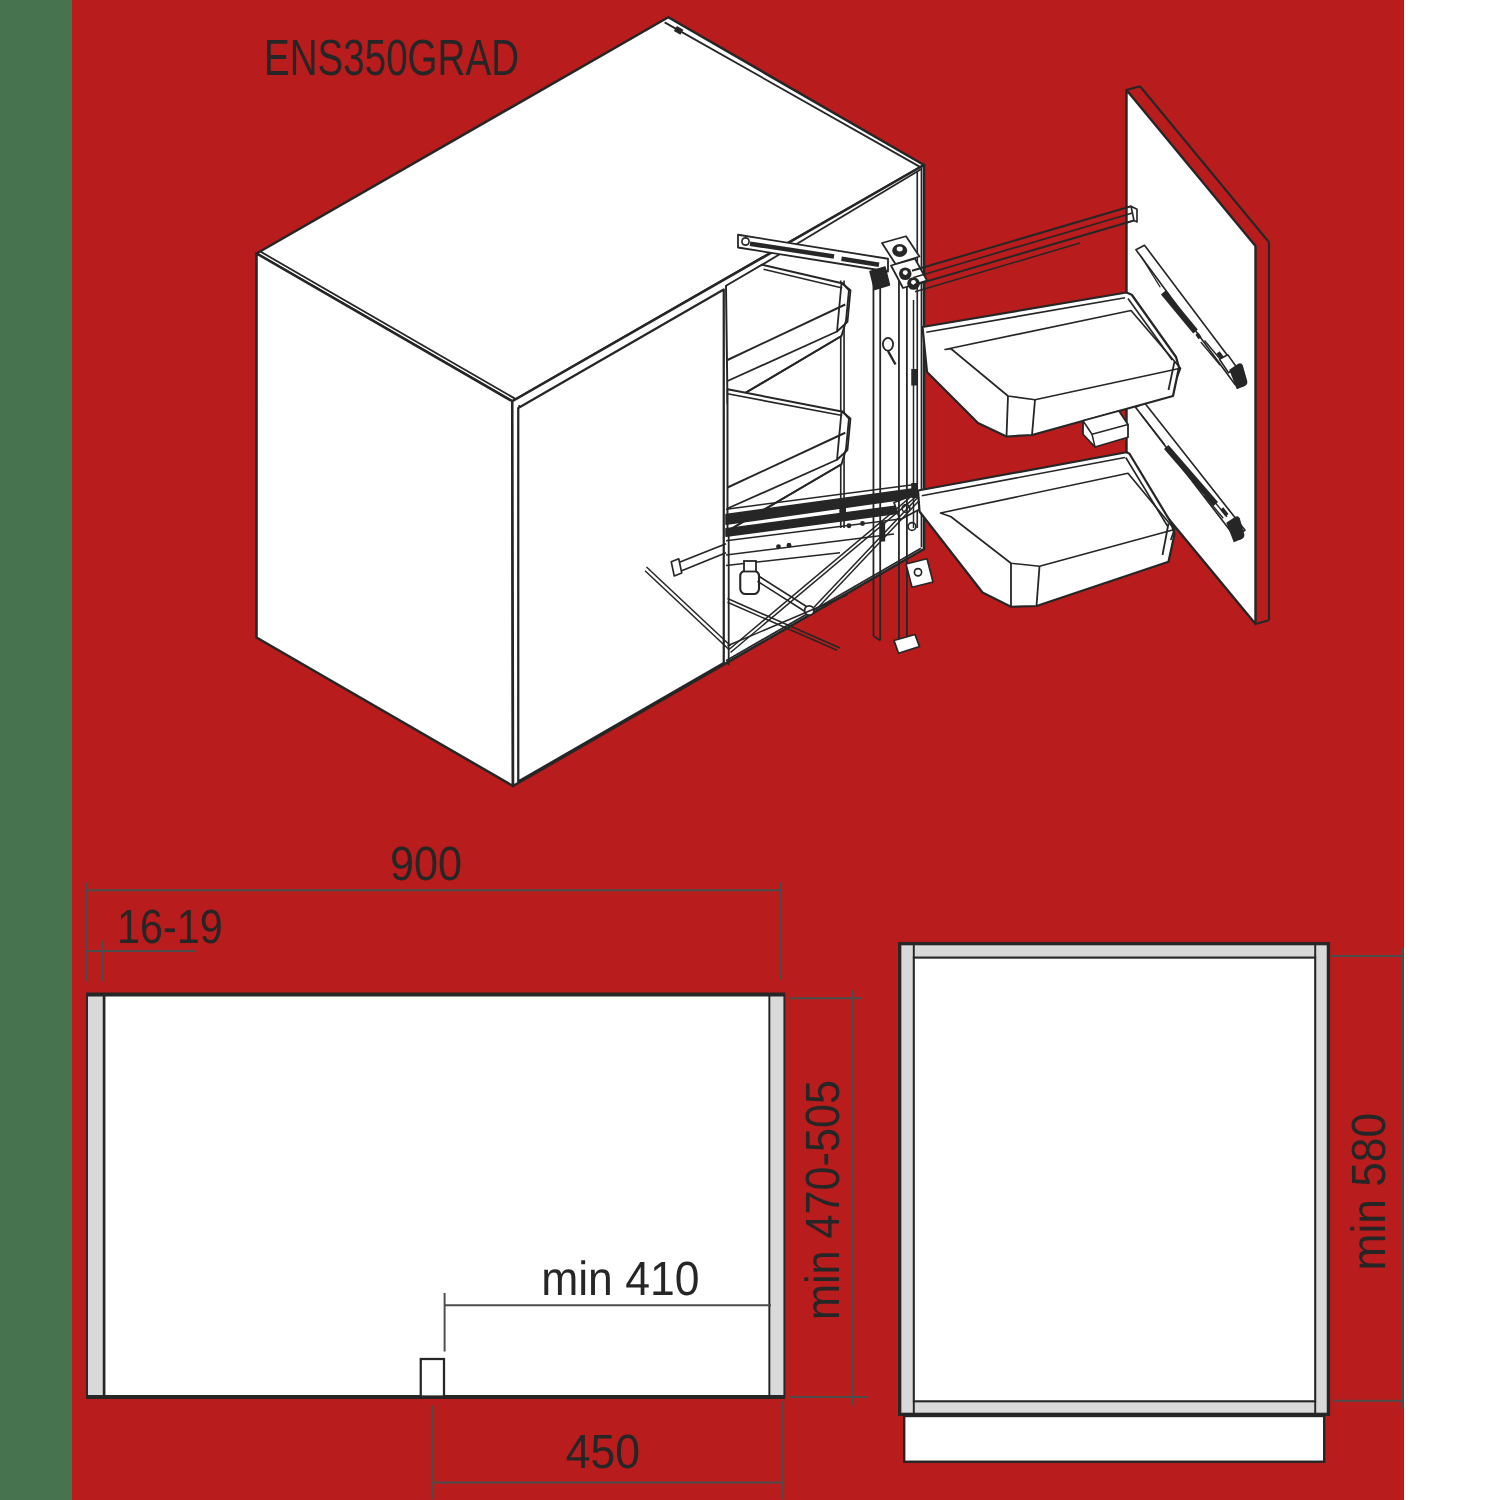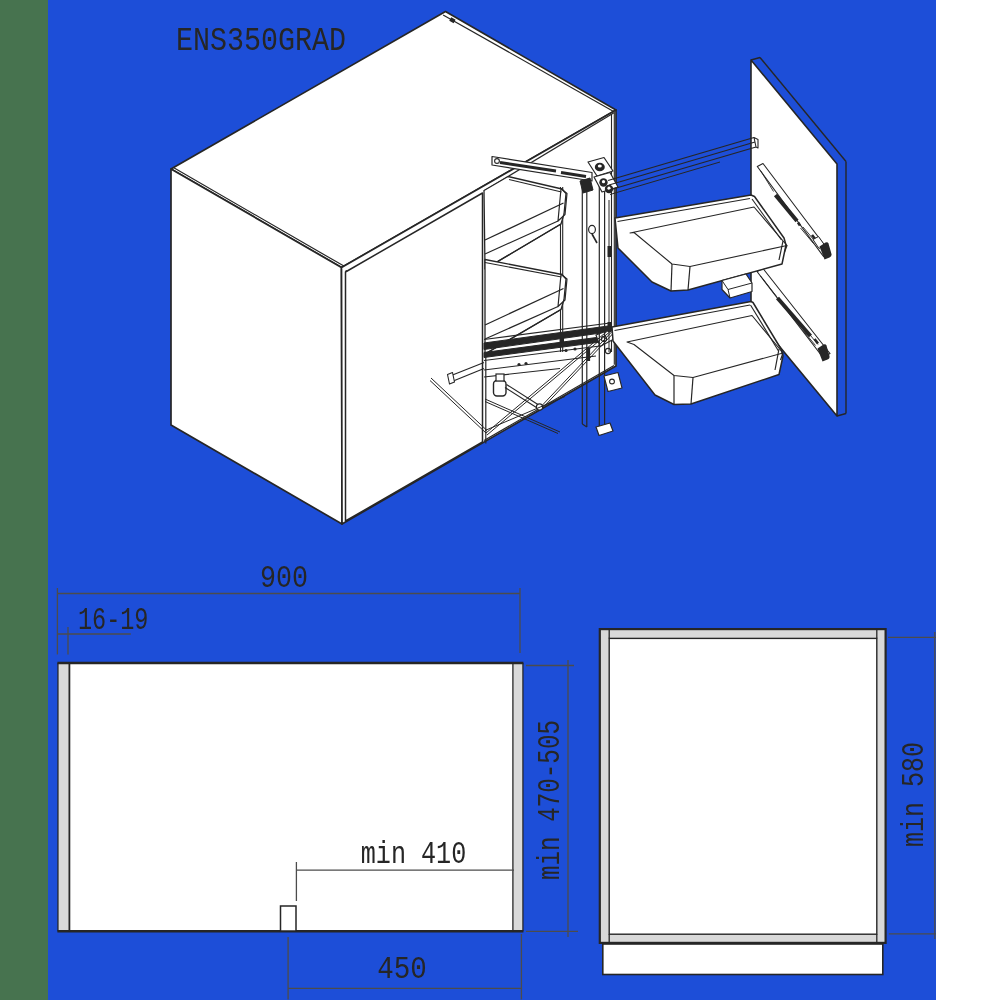--- a/index.html
+++ b/index.html
@@ -1,17 +1,17 @@
 <!DOCTYPE html>
 <html><head>
 <meta charset="utf-8">
 <style>
   html,body{margin:0;padding:0;background:#ffffff;}
-  #page{position:relative;width:936px;height:1000px;background:#1d4ed8;overflow:hidden;
-        font-family:Liberation Mono, monospace;}
+  #page{position:relative;width:936px;height:1000px;background:#b91c1c;overflow:hidden;
+        font-family:Liberation Sans, sans-serif;}
   svg{position:absolute;top:0;left:0;}
 </style>
 </head>
 <body>
 <div id="page">
 
 <div style="position:absolute;left:0;top:0;width:48px;height:1000px;background:#47734f;"></div>
 
 <div style="position:absolute;left:951px;top:0;width:49px;height:1000px;background:#47734f;"></div>
 <svg width="1000" height="1000" viewBox="0 0 1000 1000">

